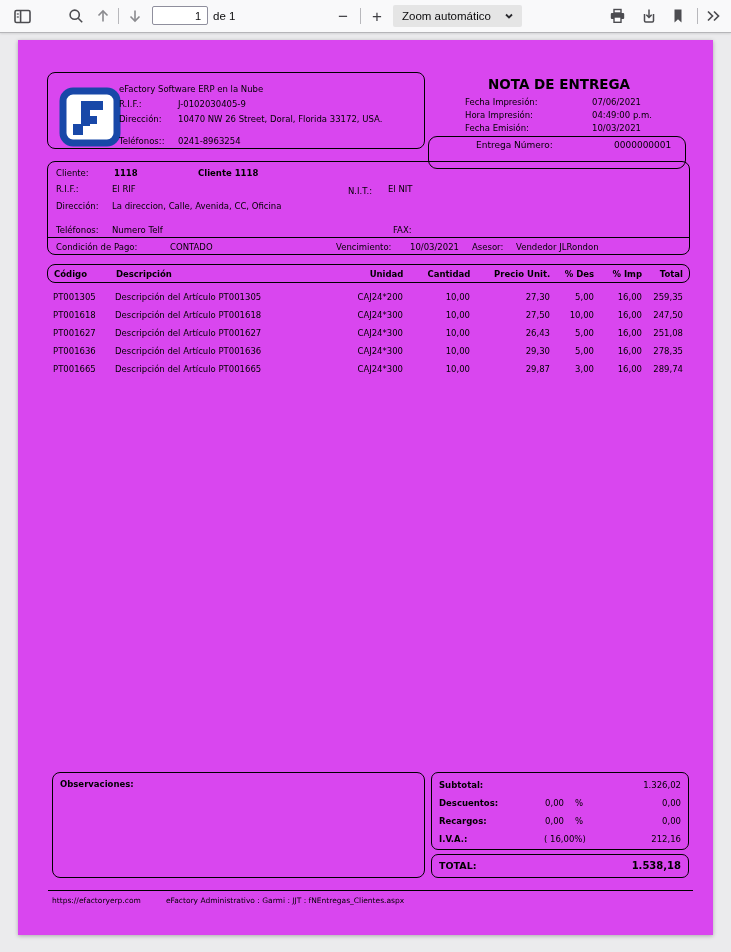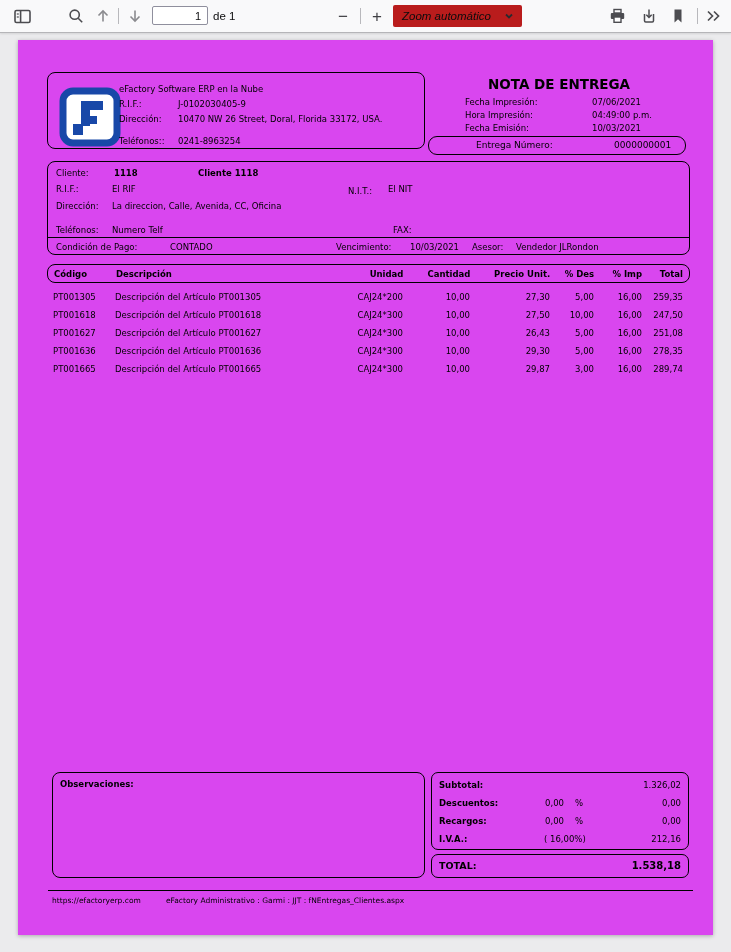--- a/index.html
+++ b/index.html
@@ -22,22 +22,22 @@
   .tbtn svg{display:block;}
   .tdiv{position:absolute;top:8px;width:1px;height:16px;background:#b8b8bc;}
   .glyphbtn{font-size:17px;color:#3f3f43;font-weight:400;line-height:1;}
   #page-num-input{
     position:absolute;left:152px;top:6px;width:48px;height:17px;
     border:1px solid #8f8f9d;border-radius:2px;background:#fff;
     font:11px "Liberation Sans",sans-serif;text-align:right;padding:0 6px 0 0;color:#0c0c0d;
   }
   #page-count{position:absolute;left:213px;top:0;height:32px;line-height:32px;font-size:11.5px;color:#0c0c0d;}
   #zoom-dd{
-    position:absolute;left:393px;top:5px;width:129px;height:22px;background:#b91c1c;
-    border:none;border-radius:2px;display:flex;align-items:center;cursor:default;padding:0;font-style:italic;
+    position:absolute;left:393px;top:5px;width:129px;height:22px;background:#e5e5e5;
+    border:none;border-radius:2px;display:flex;align-items:center;cursor:default;padding:0;
   }
   #zoom-dd .zlabel{font-size:11.5px;color:#0c0c0d;padding-left:9px;flex:1;text-align:left;
     font-family:"Liberation Sans",sans-serif;}
   #zoom-dd svg{margin-right:7px;}
   
   #viewer{position:absolute;top:33px;left:0;width:731px;height:919px;}
   #pagebox{
     position:absolute;left:18px;top:7px;width:695px;height:895px;background:#d946ef;
     box-shadow:0 1px 4px rgba(0,0,0,.28);
   }
@@ -45,21 +45,21 @@
        color:#000;font-size:8.5px;}
   .abs{position:absolute;white-space:nowrap;}
   .b{font-weight:bold;}
   .box{position:absolute;border:1.5px solid #000;border-radius:8px;box-sizing:border-box;}
   .hline{position:absolute;border-top:1.5px solid #000;height:0;}
   
   #company-box{left:29px;top:32px;width:378px;height:77px;}
   #logo{position:absolute;left:11px;top:14px;}
   
   #doc-title{left:412px;top:36px;width:258px;text-align:center;font-size:13.5px;font-weight:bold;}
-  #entrega-box{left:410px;top:96px;width:258px;height:19px;border-radius:9px;}
+  #entrega-box{left:410px;top:96px;width:258px;height:33px;border-radius:9px;}
   
   #client-box{left:29px;top:121px;width:643px;height:94px;}
   
   #thead-box{left:29px;top:224px;width:643px;height:19px;}
   .trow{display:flex;padding:0 6px;height:18px;align-items:center;}
   #thead-box .trow{height:16px;padding-top:1px;}
   #tbody{position:absolute;left:29px;top:248px;width:643px;}
   .cell{display:block;overflow:hidden;}
   .c0{width:62px;}
   .c1{width:215px;}

